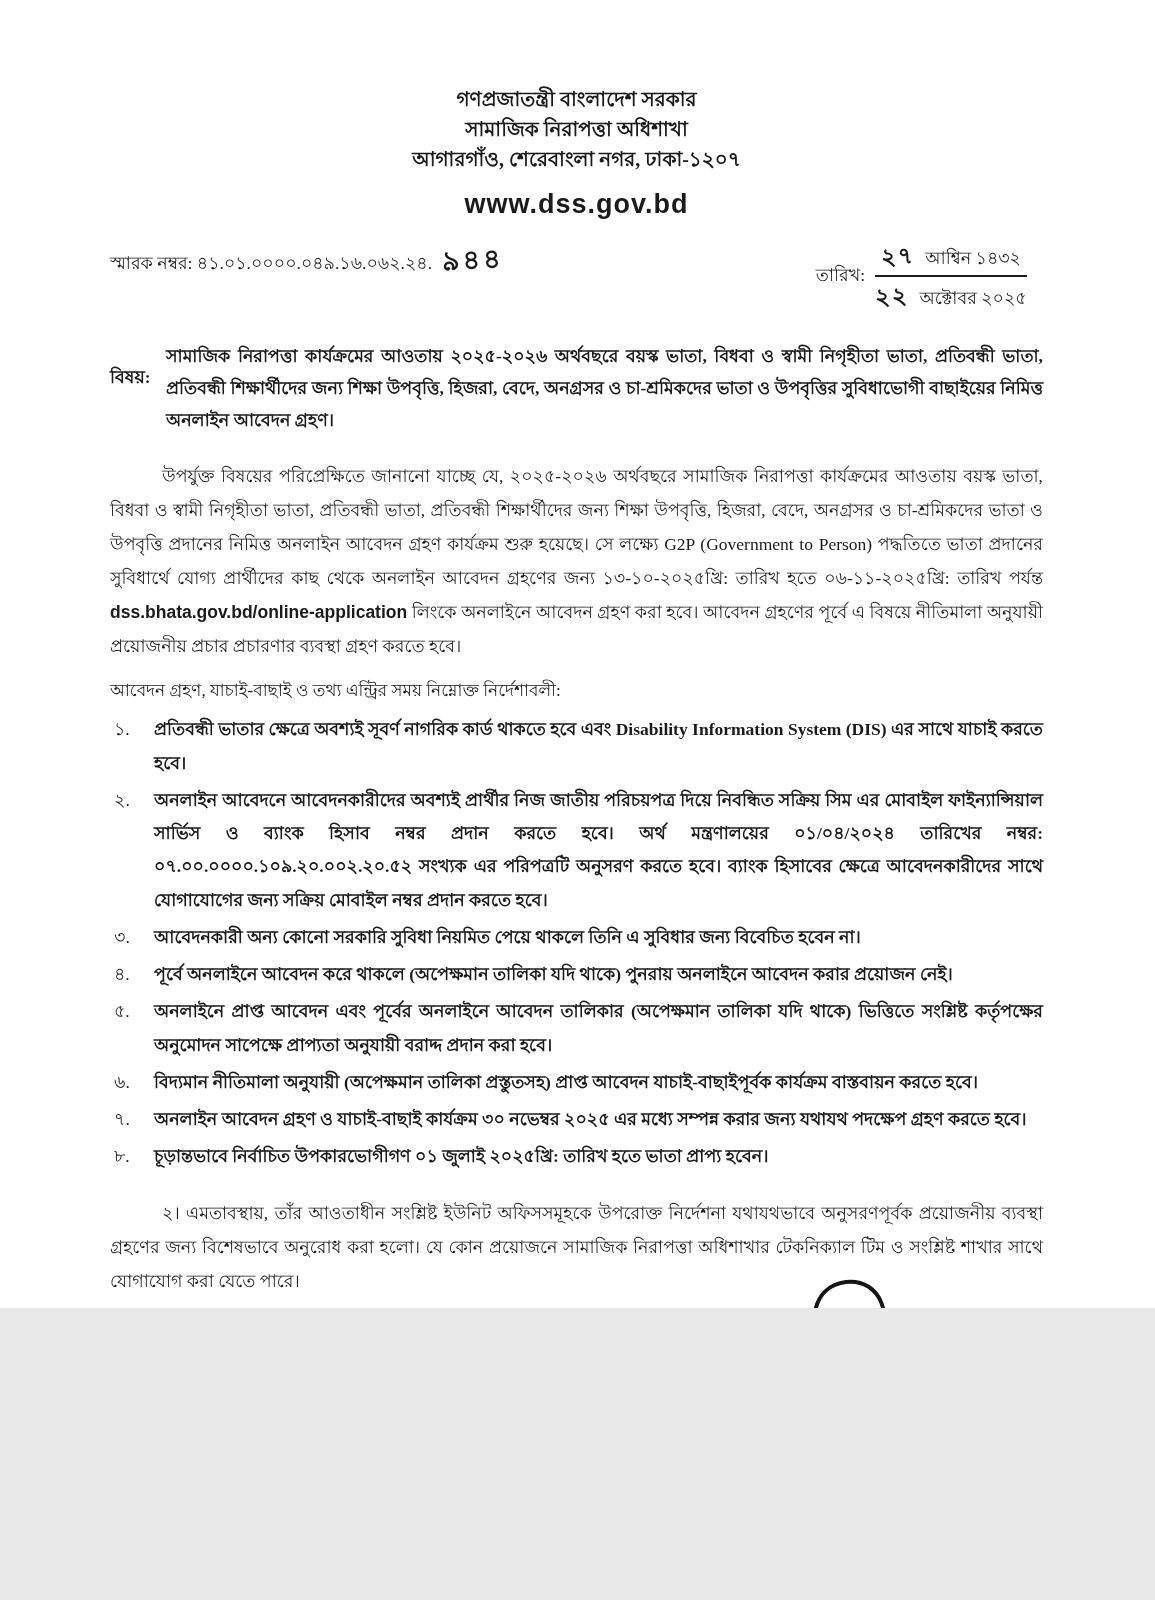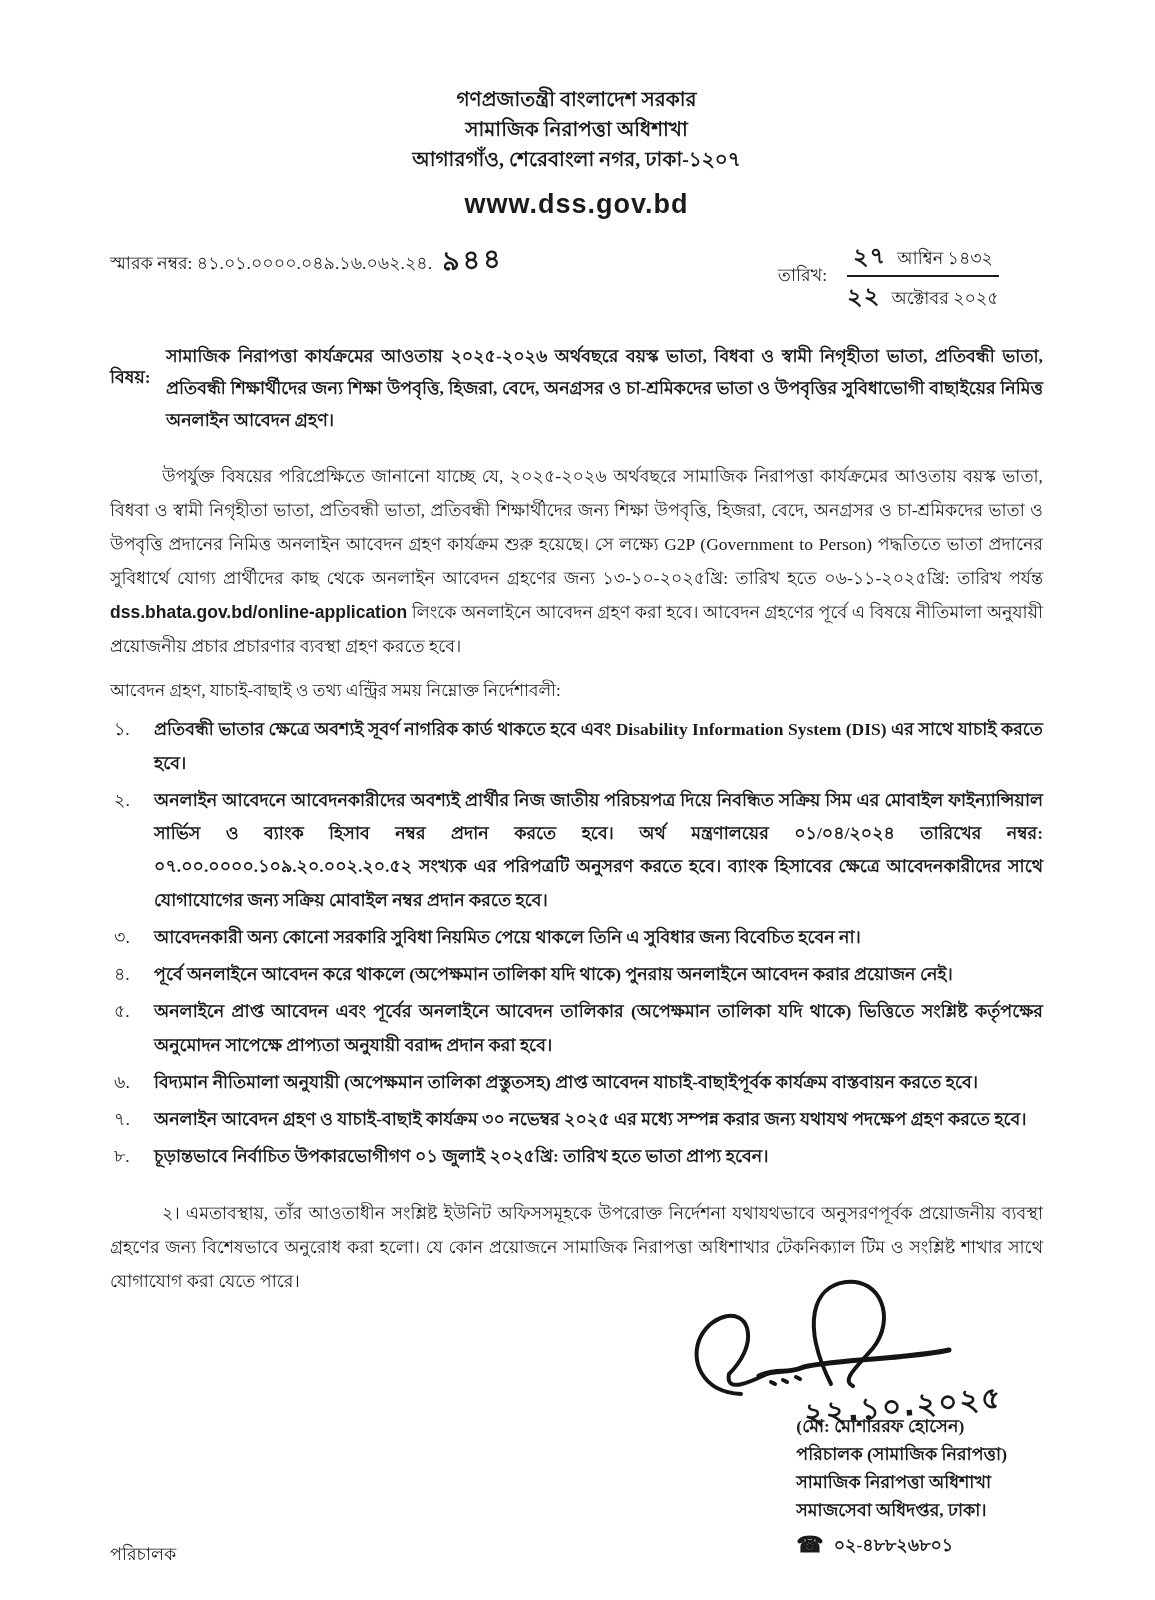--- a/index.html
+++ b/index.html
@@ -1,35 +1,35 @@
 <!DOCTYPE html>
 <html lang="bn"><head>
 <meta charset="utf-8">
 <style>
   * { margin:0; padding:0; box-sizing:border-box; }
   html,body { background:#e8e8e8; }
   body { font-family:"Liberation Serif","DejaVu Serif",serif; color:#1b1b1b; }
   .page {
     position:relative;
-    width:1155px; height:1600px;
+    width:1155px; height:1308px;
     margin:0 auto;
     background:#ffffff;
     padding:84px 112px 40px 110px;
     overflow:hidden;
   }
   
   .letterhead { text-align:center; line-height:1.5; }
   .lh-line { font-size:20px; font-weight:bold; }
   .lh-site { font-size:27px; font-weight:bold; font-family:"Liberation Sans","DejaVu Sans",sans-serif; letter-spacing:1px; margin-top:10px; }
   
   .memo-row { display:flex; justify-content:space-between; align-items:flex-start; margin-top:14px; }
   .memo-left { font-size:17.5px; display:flex; align-items:baseline; gap:10px; }
   .hw { display:inline-block; font-family:"DejaVu Sans",sans-serif; font-weight:bold; transform:rotate(-3deg); }
   .memo-hw { font-size:27px; letter-spacing:3px; }
-  .date-wrap { display:flex; align-items:center; gap:20px; margin-right:44px; }
+  .date-wrap { display:flex; align-items:center; gap:10px; margin-right:16px; }
   .date-label { font-size:17.5px; }
   .date-stack { text-align:center; font-size:17.5px; line-height:1.5; }
   .date-top { border-bottom:2.5px solid #1b1b1b; padding:0 6px 2px 6px; }
   .date-bottom { padding-top:2px; }
   .date-hw { font-size:23px; letter-spacing:2px; margin-right:6px; }
   
   .subject { display:flex; margin-top:26px; font-size:17.5px; line-height:1.85; font-weight:bold; }
   .subject-label { flex:0 0 56px;margin-top:21px; }
   .subject-text { flex:1; text-align:justify; }
   .para { margin-top:22px; font-size:17.5px; line-height:1.95; text-align:justify; }

